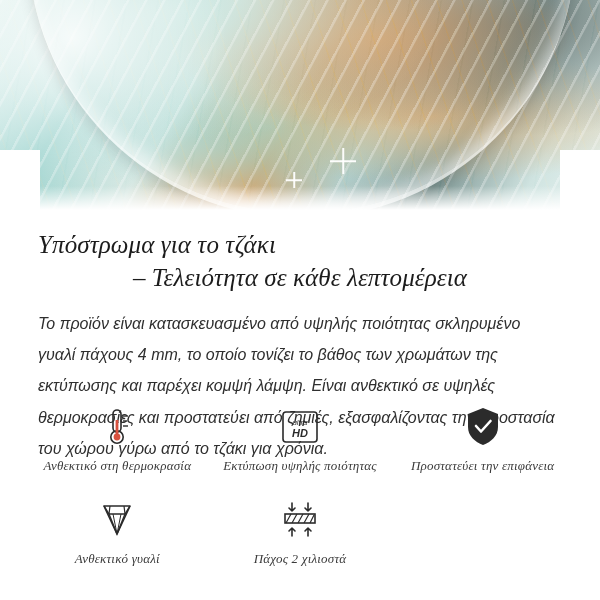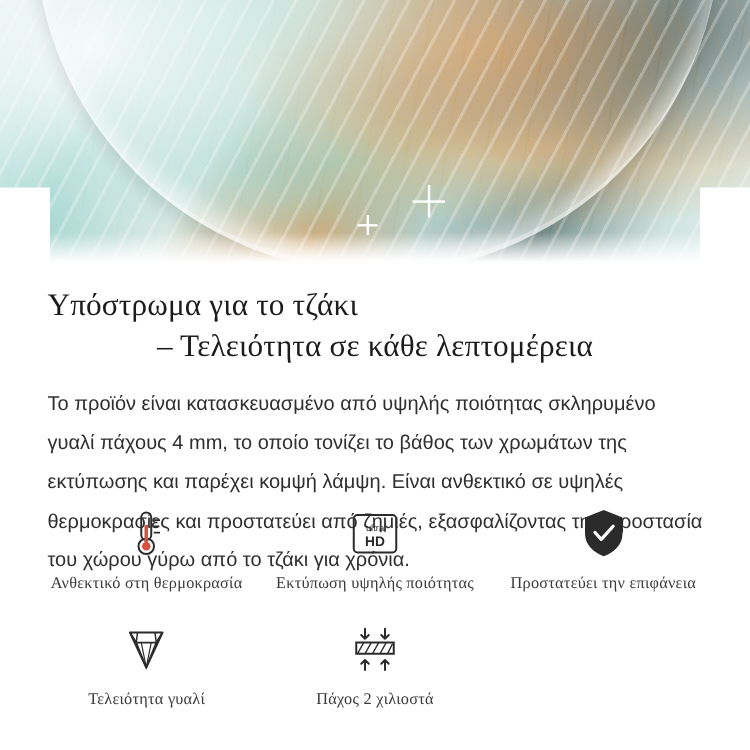--- a/index.html
+++ b/index.html
@@ -6,20 +6,21 @@
   html, body {
     width: 600px; height: 600px;
     font-family: "Liberation Serif", serif;
     background: #ffffff;
     overflow: hidden;
   }
   .page {
     position: relative;
     width: 552px; height: 600px;
     background: #ffffff;
+    font-style: italic;
   }
 
   
   .hero {
     position: absolute;
     top: 0; left: 0;
     width: 600px; height: 212px;
     overflow: hidden;
     background: #f7f7f7;
   }
@@ -211,21 +212,21 @@
     <div class="feature">
       <div class="feature-icon">
         <svg width="42" height="40" viewBox="0 0 42 40">
           <path d="M8 6 H34 L21 34 Z" fill="none" stroke="#2b2b2b" stroke-width="1.6" stroke-linejoin="round"></path>
           <path d="M8 6 L13 14 H29 L34 6" fill="none" stroke="#2b2b2b" stroke-width="1.4"></path>
           <path d="M13 14 L21 34 L29 14" fill="none" stroke="#2b2b2b" stroke-width="1.4"></path>
           <path d="M14 6 L13 14 M28 6 L29 14" fill="none" stroke="#2b2b2b" stroke-width="1.2"></path>
           <path d="M17 14 L21 34 L25 14" fill="none" stroke="#2b2b2b" stroke-width="1"></path>
         </svg>
       </div>
-      <div class="feature-label">Τελειότητα γυαλί</div>
+      <div class="feature-label">Ανθεκτικό γυαλί</div>
     </div>
 
 
     <div class="feature">
       <div class="feature-icon">
         <svg width="42" height="42" viewBox="0 0 42 42">
           <path d="M13 4 V12 M13 12 L10 9 M13 12 L16 9" stroke="#2b2b2b" stroke-width="1.6" fill="none" stroke-linecap="round"></path>
           <path d="M29 4 V12 M29 12 L26 9 M29 12 L32 9" stroke="#2b2b2b" stroke-width="1.6" fill="none" stroke-linecap="round"></path>
           <rect x="6" y="15" width="30" height="9" fill="none" stroke="#2b2b2b" stroke-width="1.6"></rect>
           <path d="M7 24 L12 15 M13 24 L18 15 M19 24 L24 15 M25 24 L30 15 M31 24 L35 16" stroke="#2b2b2b" stroke-width="1.2"></path>

